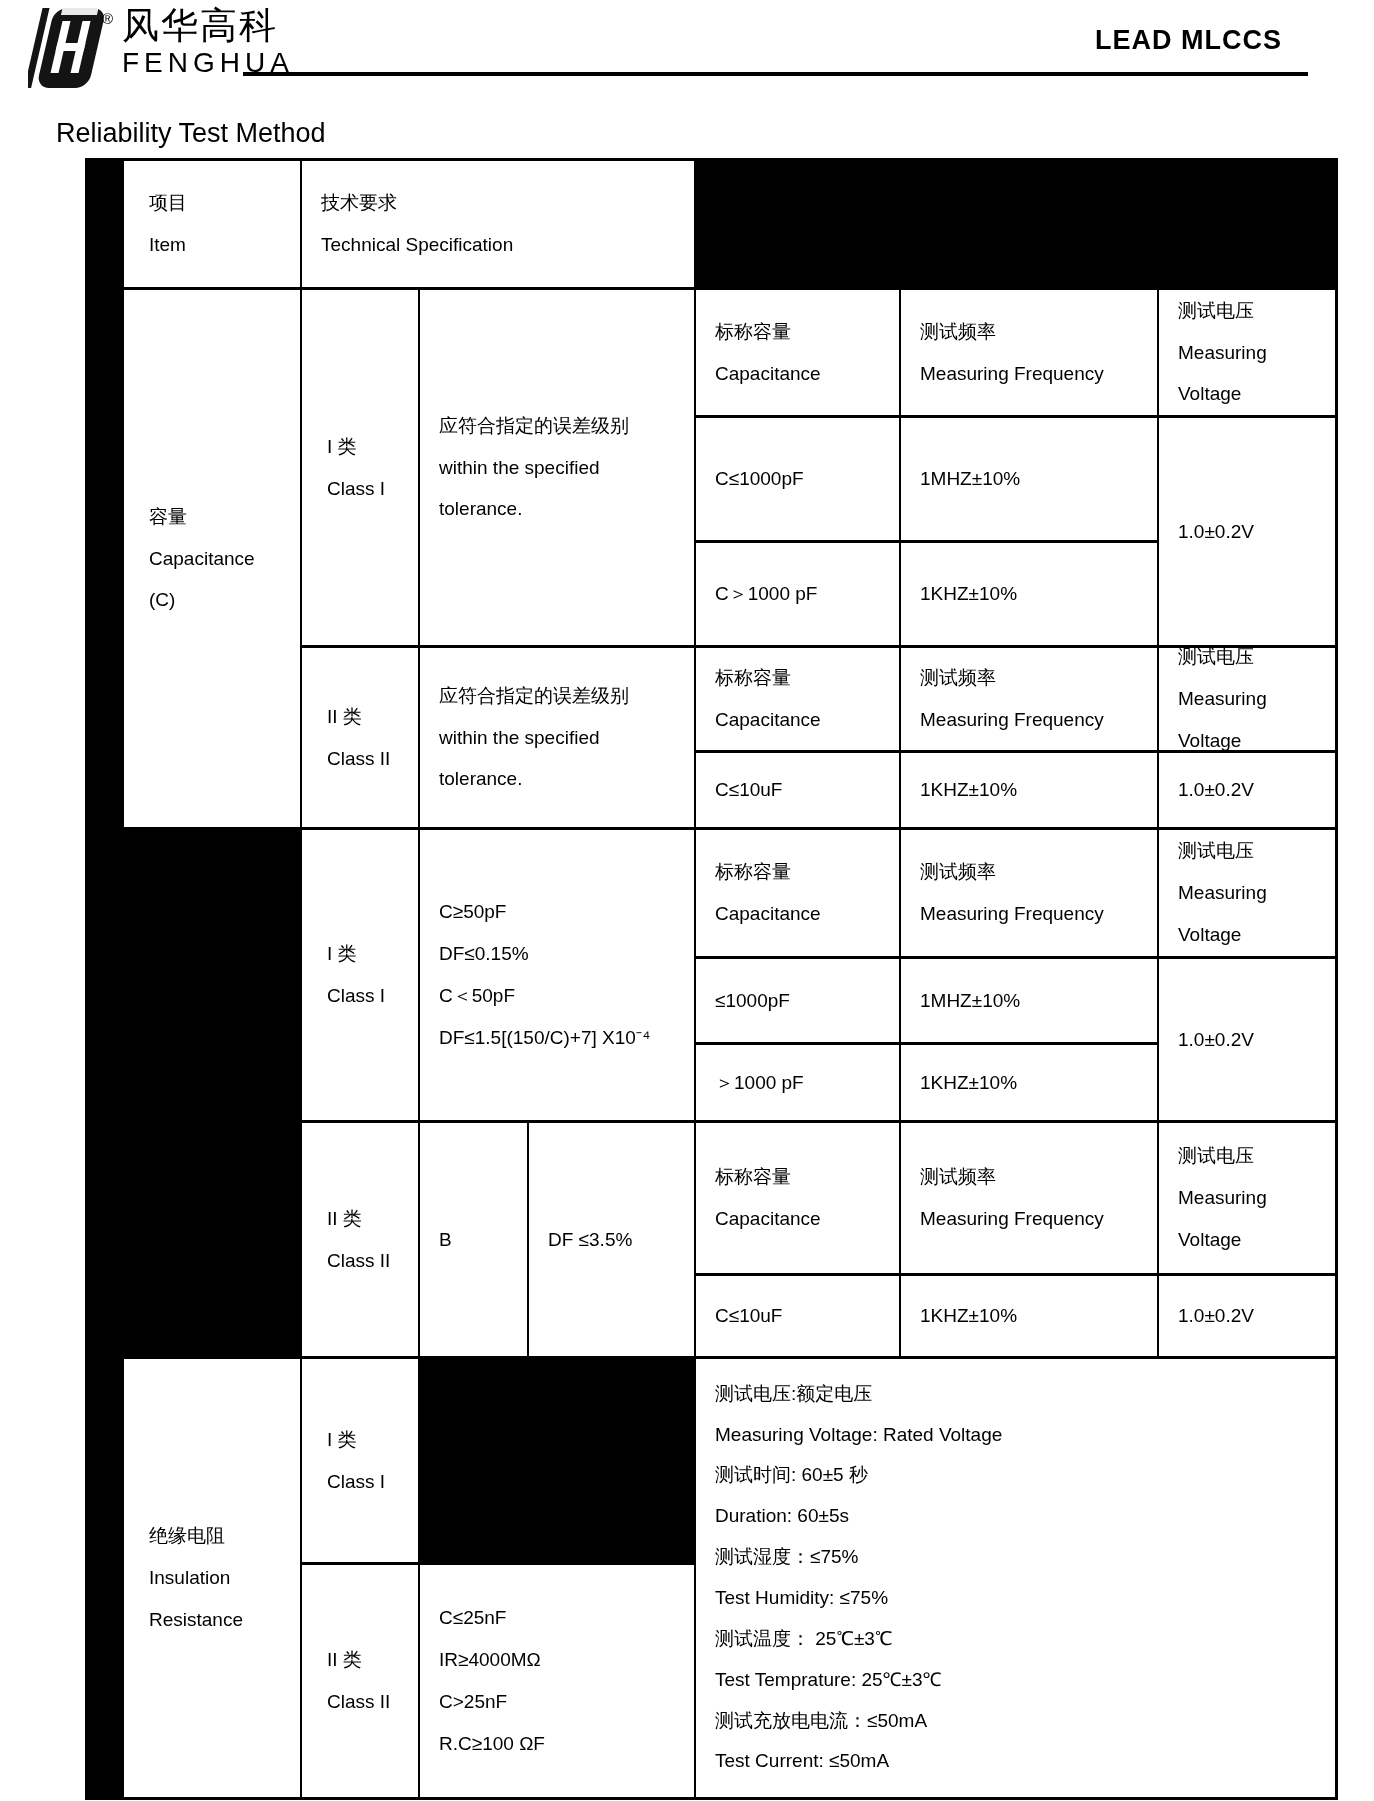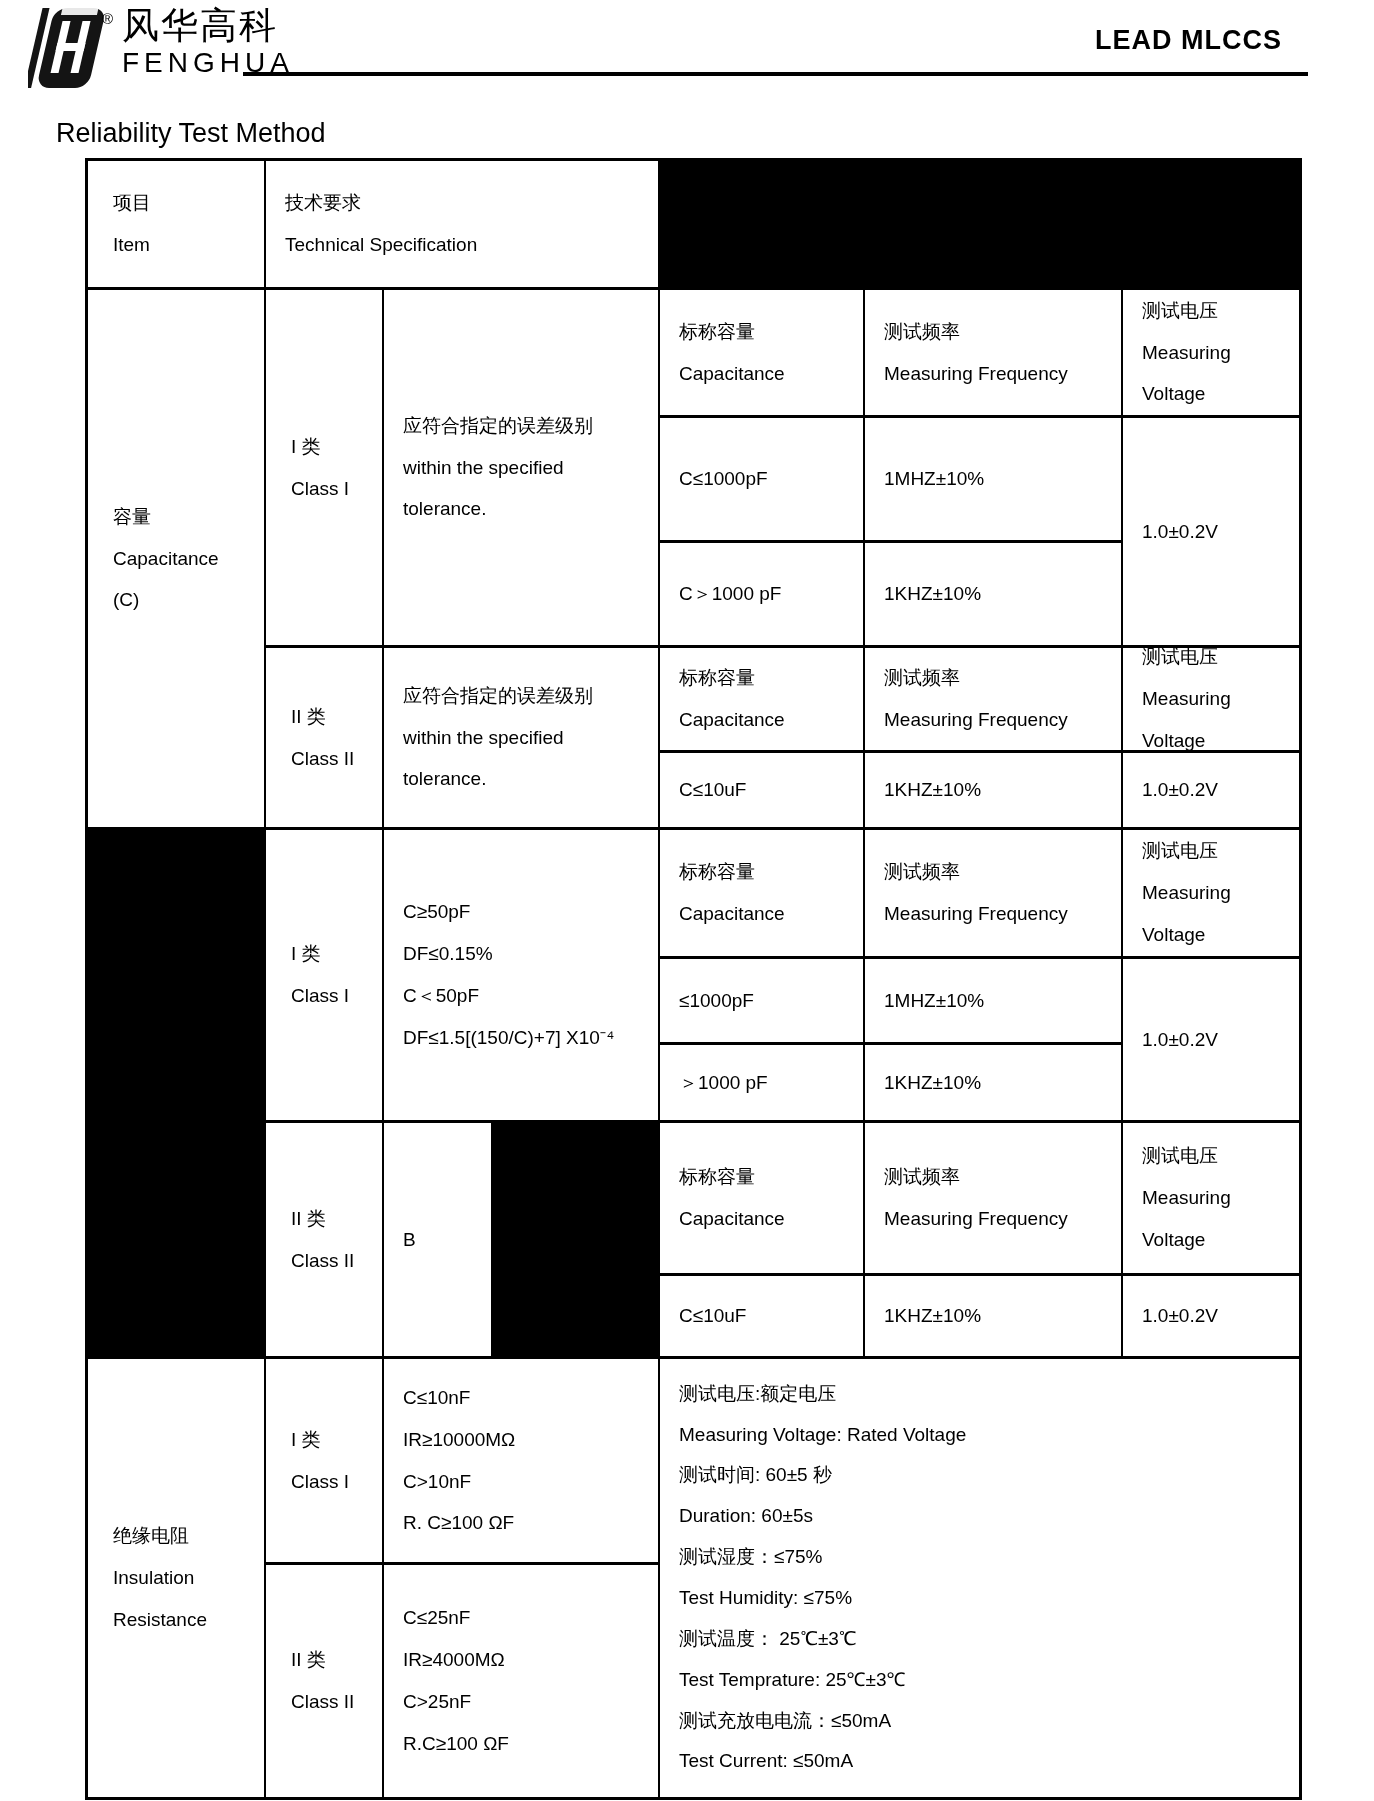--- a/index.html
+++ b/index.html
@@ -17,21 +17,21 @@
   .doc-title { position:absolute; right:92px; top:24px; font-size:27px; font-weight:bold; letter-spacing:1px; line-height:1.2; }
   .head-rule { position:absolute; left:243px; top:72px; width:1065px; height:4px; background:#000; }
   
   .page-title { position:absolute; left:56px; top:116px; font-size:27px; line-height:1.3; }
   
   .tbl {
     position:absolute; left:85px; top:158px;
     display:grid;
     grid-template-columns:176px 116px 107px 165px 203px 256px 176px;
     grid-template-rows:126px 125px 122px 102px 102px 74px 126px 83px 75px 150px 80px 203px 232px;
-    gap:3px 2px; background:#000; border:3px solid #000;
+    gap:3px 2px; background:#000; border:3px solid #000;padding-left:36px;
   }
   .cell { background:#fff; display:flex; align-items:center; padding-left:19px; padding-right:4px; white-space:pre-line; }
   .cell.center { justify-content:center; text-align:center; padding-left:0; padding-right:0; }
   .cell.pad-lg { padding-left:25px; }
   .cell.method-note { line-height:2.15; }
 </style>
 </head>
 <body>
 
 <div class="page">
@@ -131,43 +131,40 @@
     <div class="cell" style="grid-area:8/5/9/6">≤1000pF</div>
     <div class="cell" style="grid-area:8/6/9/7">1MHZ±10%</div>
     <div class="cell" style="grid-area:8/7/10/8">1.0±0.2V</div>
 
     <div class="cell" style="grid-area:9/5/10/6">＞1000 pF</div>
     <div class="cell" style="grid-area:9/6/10/7">1KHZ±10%</div>
 
     <div class="cell pad-lg" style="grid-area:10/2/12/3">II 类
 Class II</div>
     <div class="cell" style="grid-area:10/3/12/4">B</div>
+    <div class="cell" style="grid-area:10/4/12/5">DF ≤3.5%</div>
 
     <div class="cell" style="grid-area:10/5/11/6">标称容量
 Capacitance</div>
     <div class="cell" style="grid-area:10/6/11/7">测试频率
 Measuring Frequency</div>
     <div class="cell" style="grid-area:10/7/11/8">测试电压
 Measuring
 Voltage</div>
 
     <div class="cell" style="grid-area:11/5/12/6">C≤10uF</div>
     <div class="cell" style="grid-area:11/6/12/7">1KHZ±10%</div>
     <div class="cell" style="grid-area:11/7/12/8">1.0±0.2V</div>
 
     <div class="cell pad-lg" style="grid-area:12/1/14/2">绝缘电阻
 Insulation
 Resistance</div>
 
     <div class="cell pad-lg" style="grid-area:12/2/13/3">I 类
 Class I</div>
-    <div class="cell" style="grid-area:12/3/13/5">C≤10nF
-IR≥10000MΩ
-C&gt;10nF
-R. C≥100 ΩF</div>
 
     <div class="cell pad-lg" style="grid-area:13/2/14/3">II 类
 Class II</div>
     <div class="cell" style="grid-area:13/3/14/5">C≤25nF
 IR≥4000MΩ
 C&gt;25nF
 R.C≥100 ΩF</div>
 
     <div class="cell method-note" style="grid-area:12/5/14/8">测试电压:额定电压
 Measuring Voltage: Rated Voltage

